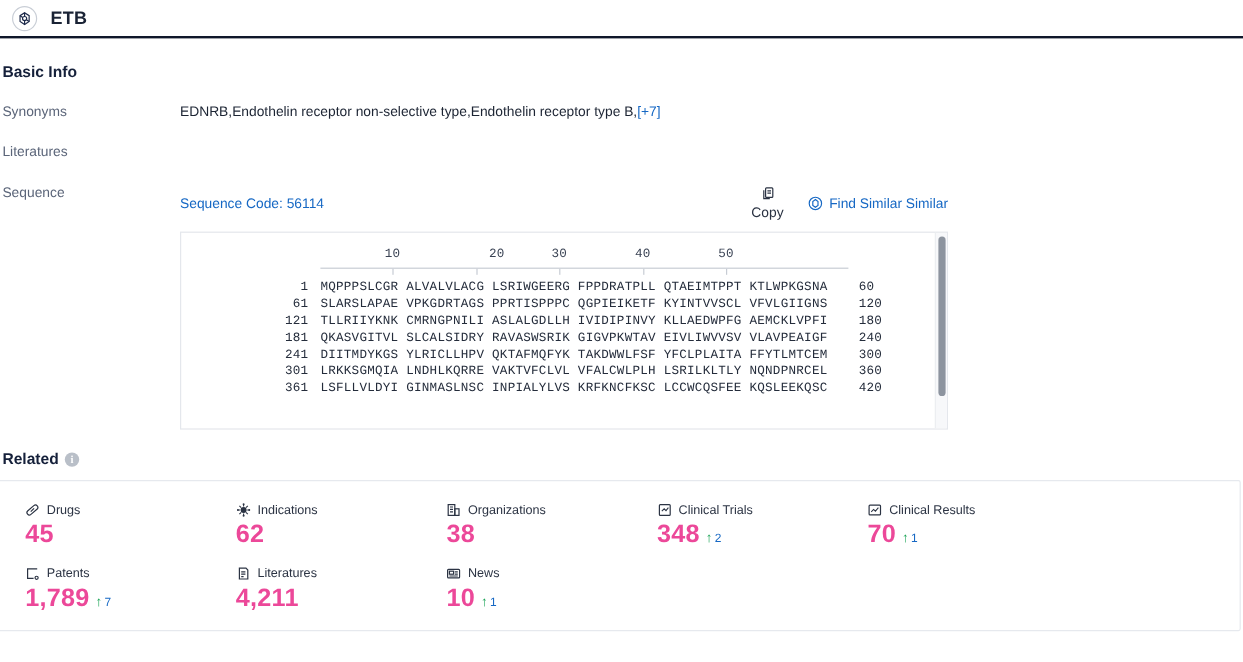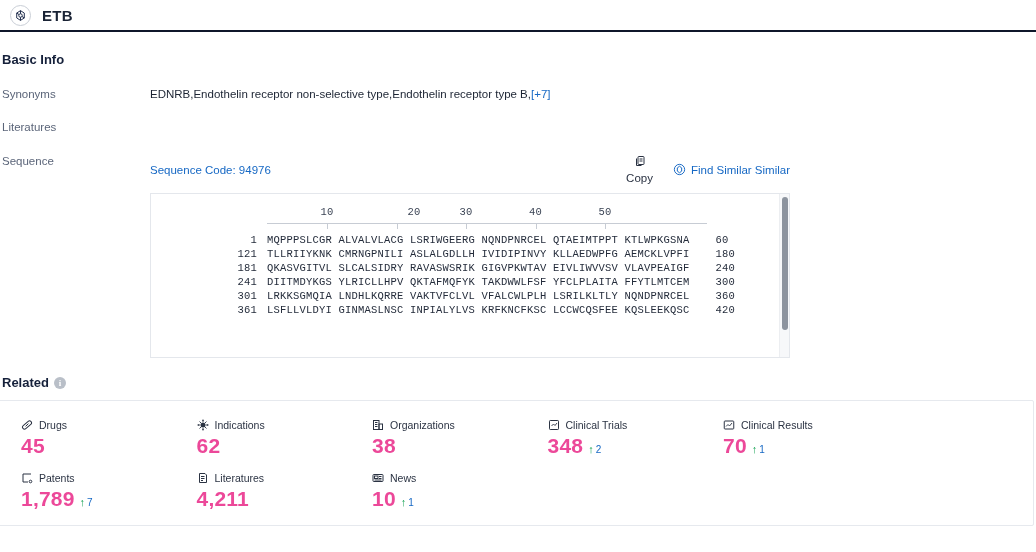--- a/index.html
+++ b/index.html
@@ -202,21 +202,21 @@
 
   <div class="row r-intro">
     <div class="row-label">Literatures</div>
   </div>
 
   <div class="row r-sequence">
     <div class="row-label">Sequence</div>
     <div class="row-value">
 
       <div class="seq-head">
-        <span class="seq-code">Sequence Code: 94976</span>
+        <span class="seq-code">Sequence Code: 56114</span>
         <div class="seq-head-actions">
           <span class="act copy">
             <span class="ic">
               <svg width="12" height="12" viewBox="0 0 24 24" fill="none" stroke="#2a3242" stroke-width="2">
                 <rect x="8" y="3" width="12" height="16" rx="1.5"></rect>
                 <path d="M5 7 L5 21 L15 21"></path>
                 <line x1="11" y1="8" x2="17" y2="8"></line>
                 <line x1="11" y1="12" x2="17" y2="12"></line>
               </svg>
             </span>
@@ -241,21 +241,22 @@
             <div class="ruler-line"></div>
             <div id="ruler-ticks">
                 <div class="ruler-tick" style="left: 60.04px;"></div>
                 <div class="ruler-tick" style="left: 129.56px;"></div>
                 <div class="ruler-tick" style="left: 199.08px;"></div>
                 <div class="ruler-tick" style="left: 268.6px;"></div>
                 <div class="ruler-tick" style="left: 338.12px;"></div>
               </div>
           </div>
           <div id="seq-rows">
-              <div class="seq-row seq-mono"><span class="seq-idx">1</span><span class="seq-letters">MQPPPSLCGR ALVALVLACG LSRIWGEERG NQNDPNRCEL QTAEIMTPPT KTLWPKGSNA</span><span class="seq-end">60</span></div>
+              <div class="seq-row seq-mono"><span class="seq-idx">1</span><span class="seq-letters">MQPPPSLCGR ALVALVLACG LSRIWGEERG FPPDRATPLL QTAEIMTPPT KTLWPKGSNA</span><span class="seq-end">60</span></div>
+              <div class="seq-row seq-mono"><span class="seq-idx">61</span><span class="seq-letters">SLARSLAPAE VPKGDRTAGS PPRTISPPPC QGPIEIKETF KYINTVVSCL VFVLGIIGNS</span><span class="seq-end">120</span></div>
               <div class="seq-row seq-mono"><span class="seq-idx">121</span><span class="seq-letters">TLLRIIYKNK CMRNGPNILI ASLALGDLLH IVIDIPINVY KLLAEDWPFG AEMCKLVPFI</span><span class="seq-end">180</span></div>
               <div class="seq-row seq-mono"><span class="seq-idx">181</span><span class="seq-letters">QKASVGITVL SLCALSIDRY RAVASWSRIK GIGVPKWTAV EIVLIWVVSV VLAVPEAIGF</span><span class="seq-end">240</span></div>
               <div class="seq-row seq-mono"><span class="seq-idx">241</span><span class="seq-letters">DIITMDYKGS YLRICLLHPV QKTAFMQFYK TAKDWWLFSF YFCLPLAITA FFYTLMTCEM</span><span class="seq-end">300</span></div>
               <div class="seq-row seq-mono"><span class="seq-idx">301</span><span class="seq-letters">LRKKSGMQIA LNDHLKQRRE VAKTVFCLVL VFALCWLPLH LSRILKLTLY NQNDPNRCEL</span><span class="seq-end">360</span></div>
               <div class="seq-row seq-mono"><span class="seq-idx">361</span><span class="seq-letters">LSFLLVLDYI GINMASLNSC INPIALYLVS KRFKNCFKSC LCCWCQSFEE KQSLEEKQSC</span><span class="seq-end">420</span></div>
             </div>
         </div>
         <div class="seq-scroll-track">
           <div class="seq-scroll-thumb"></div>
         </div>

